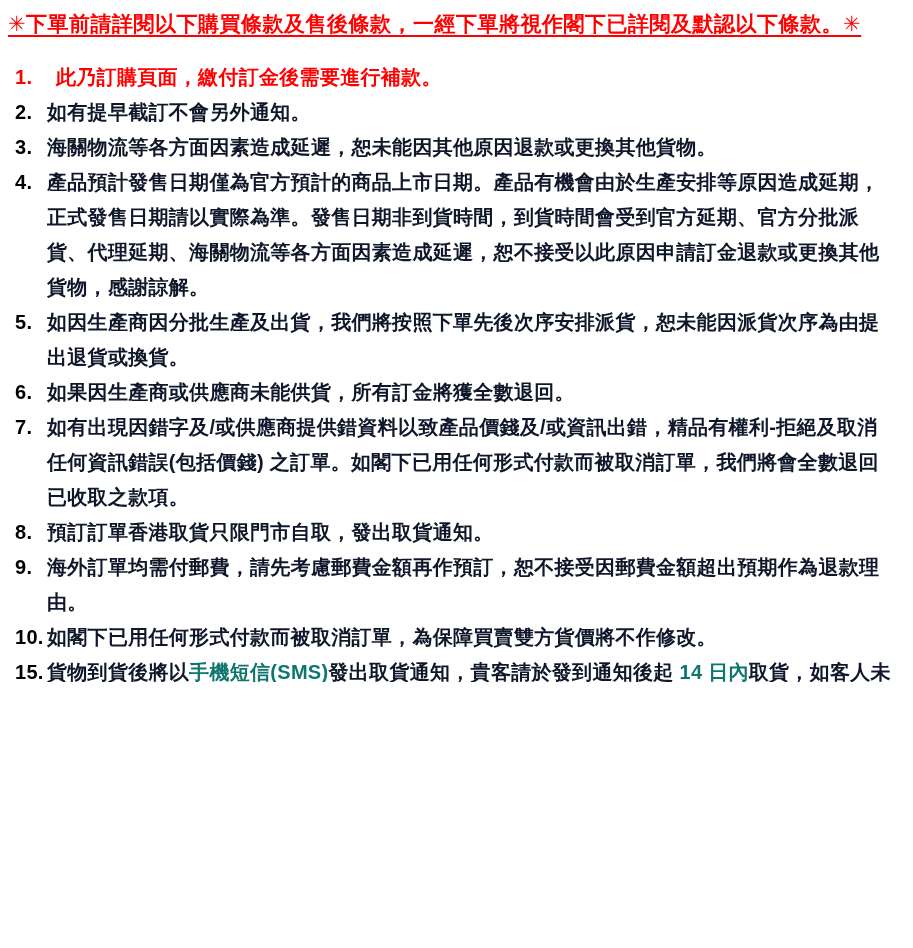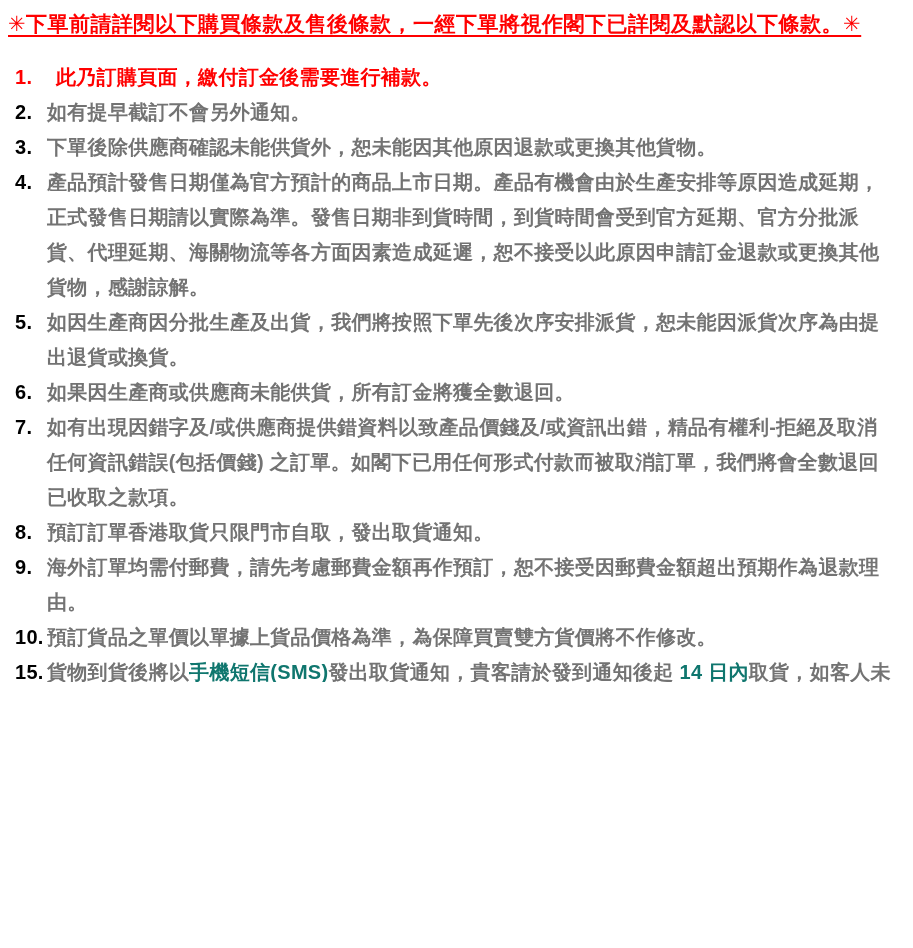--- a/index.html
+++ b/index.html
@@ -46,21 +46,21 @@
     letter-spacing: 0.3px;
   }
   .term-num {
     flex: 0 0 39px;
     padding-left: 7px;
     white-space: nowrap;
   }
   .term-text {
     flex: 1;
   }
-  .seg-normal { color: #737373; }
+  .seg-normal { color: #0f172a; }
   .seg-red { color: #ff0000; margin-left: 9px; }
   .num-red { color: #ff0000; }
   .seg-red-underline {
     color: #0f766e;
     text-decoration: underline;
     text-underline-offset: 4px;
   }
 </style>
 </head>
 <body>
@@ -73,21 +73,21 @@
       <div class="term-item">
         <span class="term-num num-red">1.</span>
         <span class="term-text"><span class="seg-red">此乃訂購頁面，繳付訂金後需要進行補款。</span></span>
       </div>
       <div class="term-item">
         <span class="term-num">2.</span>
         <span class="term-text"><span class="seg-normal">如有提早截訂不會另外通知。</span></span>
       </div>
       <div class="term-item">
         <span class="term-num">3.</span>
-        <span class="term-text"><span class="seg-normal">下單後除供應商確認未能供貨外，恕未能因其他原因退款或更換其他貨物。</span></span>
+        <span class="term-text"><span class="seg-normal">海關物流等各方面因素造成延遲，恕未能因其他原因退款或更換其他貨物。</span></span>
       </div>
       <div class="term-item">
         <span class="term-num">4.</span>
         <span class="term-text"><span class="seg-normal">產品預計發售日期僅為官方預計的商品上市日期。產品有機會由於生產安排等原因造成延期，正式發售日期請以實際為準。發售日期非到貨時間，到貨時間會受到官方延期、官方分批派貨、代理延期、海關物流等各方面因素造成延遲，恕不接受以此原因申請訂金退款或更換其他貨物，感謝諒解。</span></span>
       </div>
       <div class="term-item">
         <span class="term-num">5.</span>
         <span class="term-text"><span class="seg-normal">如因生產商因分批生產及出貨，我們將按照下單先後次序安排派貨，恕未能因派貨次序為由提出退貨或換貨。</span></span>
       </div>
       <div class="term-item">
@@ -101,20 +101,20 @@
       <div class="term-item">
         <span class="term-num">8.</span>
         <span class="term-text"><span class="seg-normal">預訂訂單香港取貨只限門市自取，發出取貨通知。</span></span>
       </div>
       <div class="term-item">
         <span class="term-num">9.</span>
         <span class="term-text"><span class="seg-normal">海外訂單均需付郵費，請先考慮郵費金額再作預訂，恕不接受因郵費金額超出預期作為退款理由。</span></span>
       </div>
       <div class="term-item">
         <span class="term-num">10.</span>
-        <span class="term-text"><span class="seg-normal">預訂貨品之單價以單據上貨品價格為準，為保障買賣雙方貨價將不作修改。</span></span>
+        <span class="term-text"><span class="seg-normal">如閣下已用任何形式付款而被取消訂單，為保障買賣雙方貨價將不作修改。</span></span>
       </div>
       <div class="term-item">
         <span class="term-num">15.</span>
         <span class="term-text"><span class="seg-normal">貨物到貨後將以</span><span class="seg-red-underline">手機短信(SMS)</span><span class="seg-normal">發出取貨通知，貴客請於發到通知後起 </span><span class="seg-red-underline">14 日內</span><span class="seg-normal">取貨，如客人未於 14 天取貨期內取貨及付尾款，將視作貴客取消訂單及放棄訂金處理(撻訂)，恕不作另行通知。</span></span>
       </div>
     </div>
 </div>
 
 </body></html>

